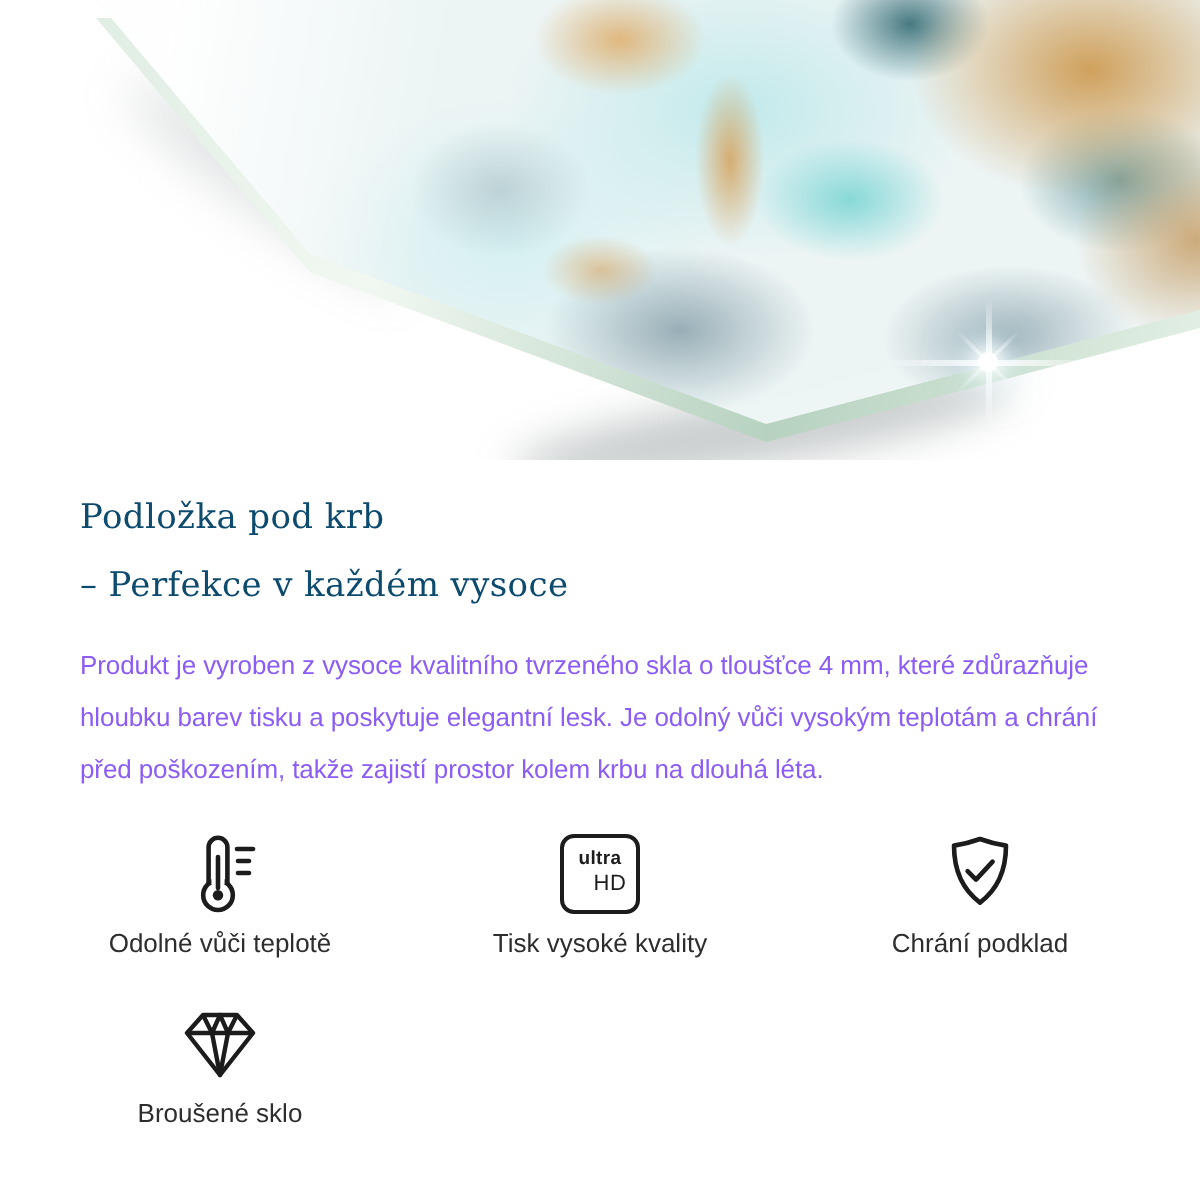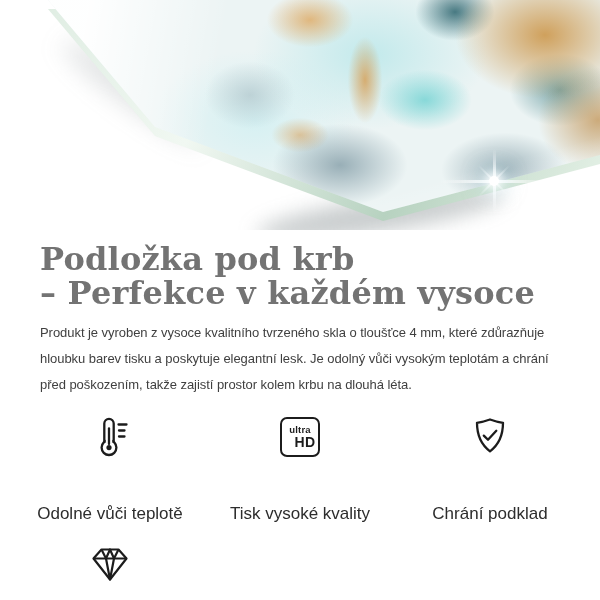--- a/index.html
+++ b/index.html
@@ -56,42 +56,42 @@
   .sp-d { left:-22px; top:-1px; width:44px; height:2px; opacity:.8;
     background:linear-gradient(90deg, rgba(255,255,255,0), #fff 50%, rgba(255,255,255,0)); }
   .sp-d1 { transform:rotate(45deg); } .sp-d2 { transform:rotate(-45deg); }
   .sp-core { position:absolute; left:-5px; top:-5px; width:10px; height:10px; border-radius:50%;
     background:#fff; box-shadow:0 0 10px 4px rgba(255,255,255,.95), 0 0 20px 7px rgba(190,230,240,.5); }
 
   
   .content { padding:0 40px; }
   h1 {
     margin-top:12px; font-family:"DejaVu Serif","Liberation Serif",serif;
-    font-size:32px; line-height:34px; font-weight:700; color:#737373; letter-spacing:.2px;
+    font-size:17px; line-height:34px; font-weight:400; color:#0c4a6e; letter-spacing:.2px;
   }
   .desc {
     margin-top:10px; max-width:535px;
-    font-size:13px; line-height:26px; letter-spacing:-0.05px; color:#404040;
+    font-size:13px; line-height:26px; letter-spacing:-0.05px; color:#8b5cf6;
   }
 
   
   .features {
     margin-top:16px; padding:0 15px;
     display:grid; grid-template-columns:repeat(3, 1fr); row-gap:20px;
   }
-  .feature { display:flex; flex-direction:column; align-items:center;gap:42px; }
+  .feature { display:flex; flex-direction:column; align-items:center; }
   .icon-wrap { height:46px; display:flex; align-items:center; justify-content:center; }
-  .feature-label { margin-top:5px; font-size:17px; line-height:14px; color:#2d2d2d; }
+  .feature-label { margin-top:5px; font-size:13px; line-height:14px; color:#2d2d2d; }
 
   .uhd {
     width:40px; height:40px; border:2.5px solid #1c1c1c; border-radius:7px;
     display:flex; flex-direction:column; align-items:center; justify-content:center; color:#1c1c1c;
   }
   .uhd-top { font-size:9.5px; font-weight:700; line-height:10px; letter-spacing:.2px; }
-  .uhd-bottom { font-size:14px; font-weight:700; line-height:15px; letter-spacing:.3px;margin-left:10px; }
+  .uhd-bottom { font-size:11px; font-weight:400; line-height:15px; letter-spacing:.3px;margin-left:10px; }
 </style>
 </head>
 <body>
 
 <div class="page">
 
   <div class="hero">
     <div class="soft-shadow shadow-left"></div>
     <div class="soft-shadow shadow-corner"></div>
     <div class="glass-edge"></div>

